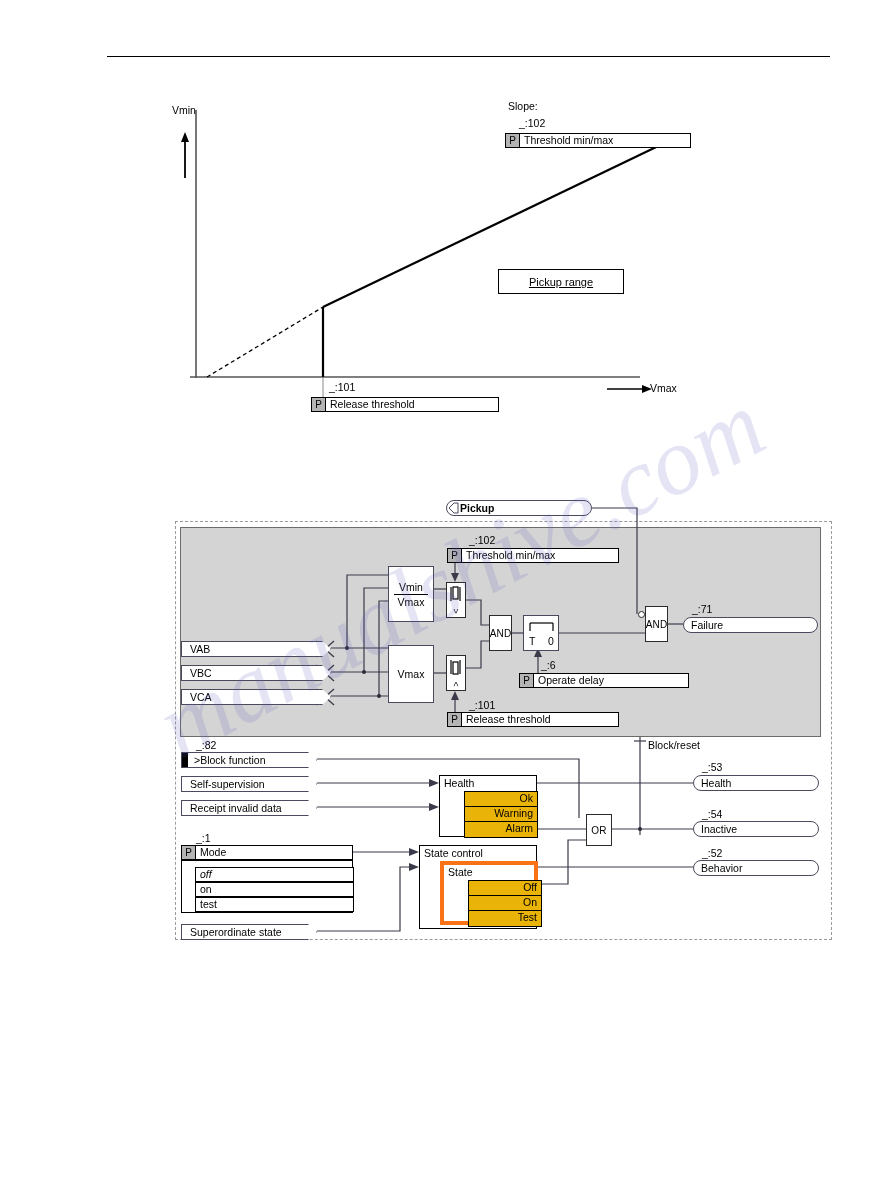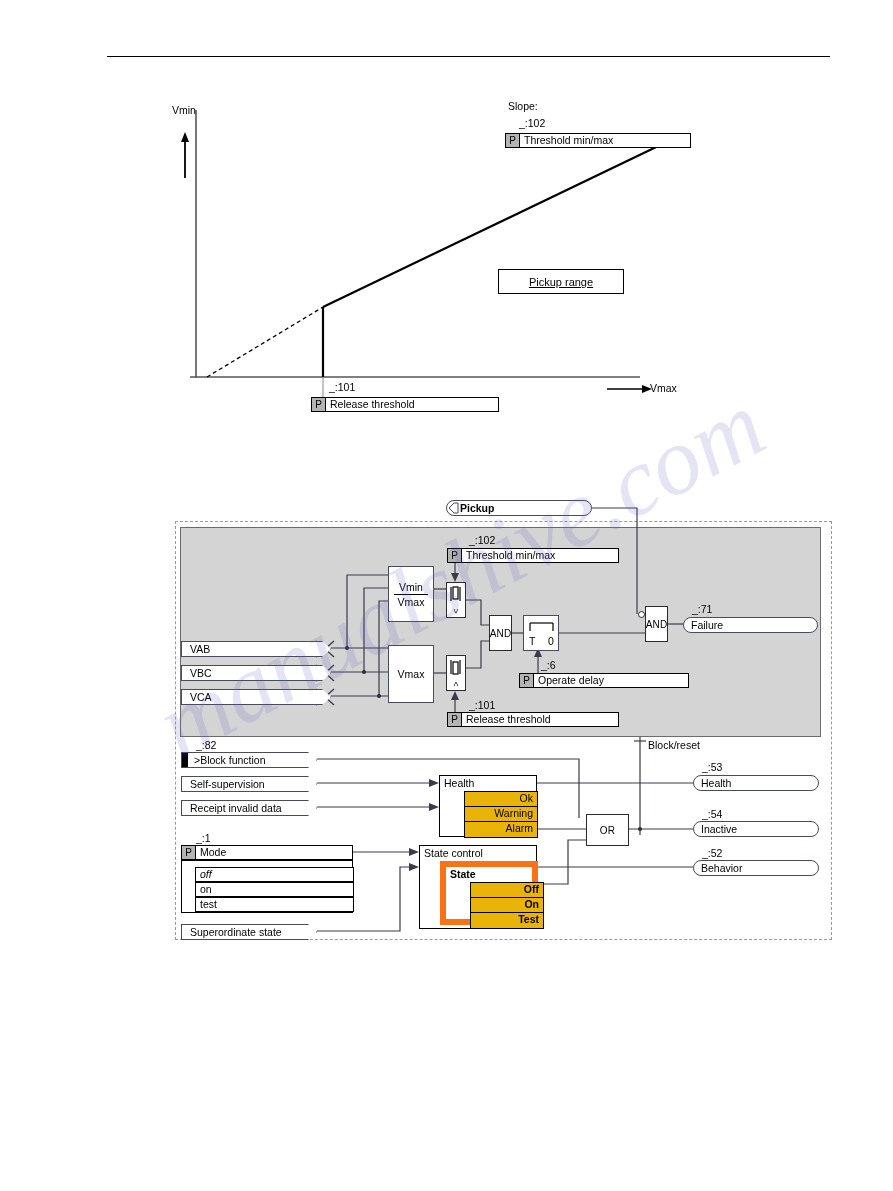--- a/index.html
+++ b/index.html
@@ -211,23 +211,22 @@
     font-size: 10.5px;
     line-height: 14px;
     padding-left: 4px;
     height: 15px;
     box-sizing: border-box;
     white-space: nowrap;
   }
   .tblock .tsub {
     position: absolute;
     box-sizing: border-box;
-    border: 6px solid #f97316;
-    background: #ffffff;
-    font-weight: bold;
+    border: 4px solid #f97316;
+    background: #ffffff;
   }
   .tblock .tsub .thead2 {
     font-size: 10.5px;
     line-height: 14px;
     padding-left: 4px;
     height: 15px;
     box-sizing: border-box;
     white-space: nowrap;
   }
   .tblock .trow {
@@ -515,21 +514,21 @@
 
   <div class="tag" style="left:648px; top:739px;">Block/reset</div>
 
   <div class="tblock" style="left:439px; top:775px; width:98px; height:62px;">
     <div class="thead">Health</div>
     <div class="trow" style="left:24px; top:15px; width:74px;">Ok</div>
     <div class="trow" style="left:24px; top:30px; width:74px;">Warning</div>
     <div class="trow" style="left:24px; top:45px; width:74px;">Alarm</div>
   </div>
 
-  <div class="gate" style="left:586px; top:814px; width:43px; height:32px;">
+  <div class="gate" style="left:586px; top:814px; width:26px; height:32px;">
     <span>OR</span>
   </div>
 
   <div class="tag" style="left:196px; top:832px;">_:1</div>
   <div class="pbox" style="left:181px; top:845px; width:172px;">
     <div class="ptab">P</div>
     <div class="plabel">Mode</div>
   </div>
   <div class="modelist" style="left:181px; top:860px; width:172px; height:53px;">
     <div class="mrow sel" style="left:13px; top:6px; width:159px;">off</div>

